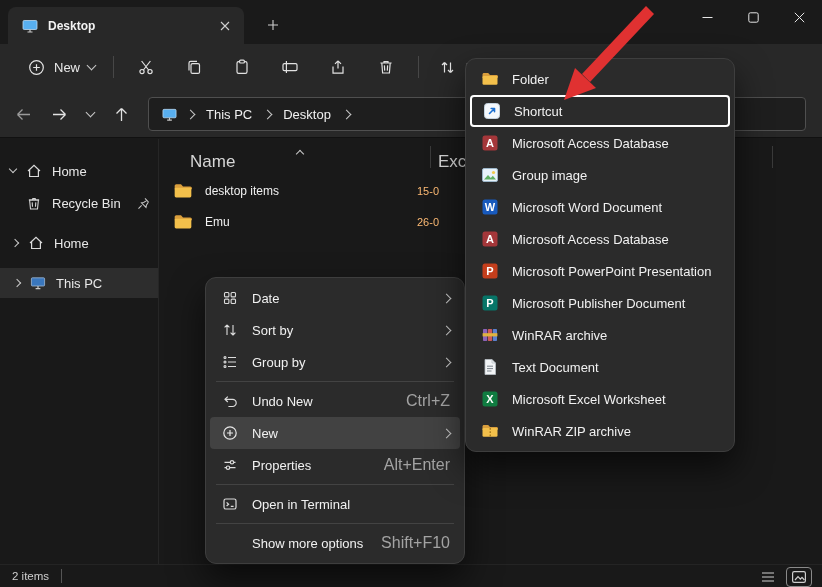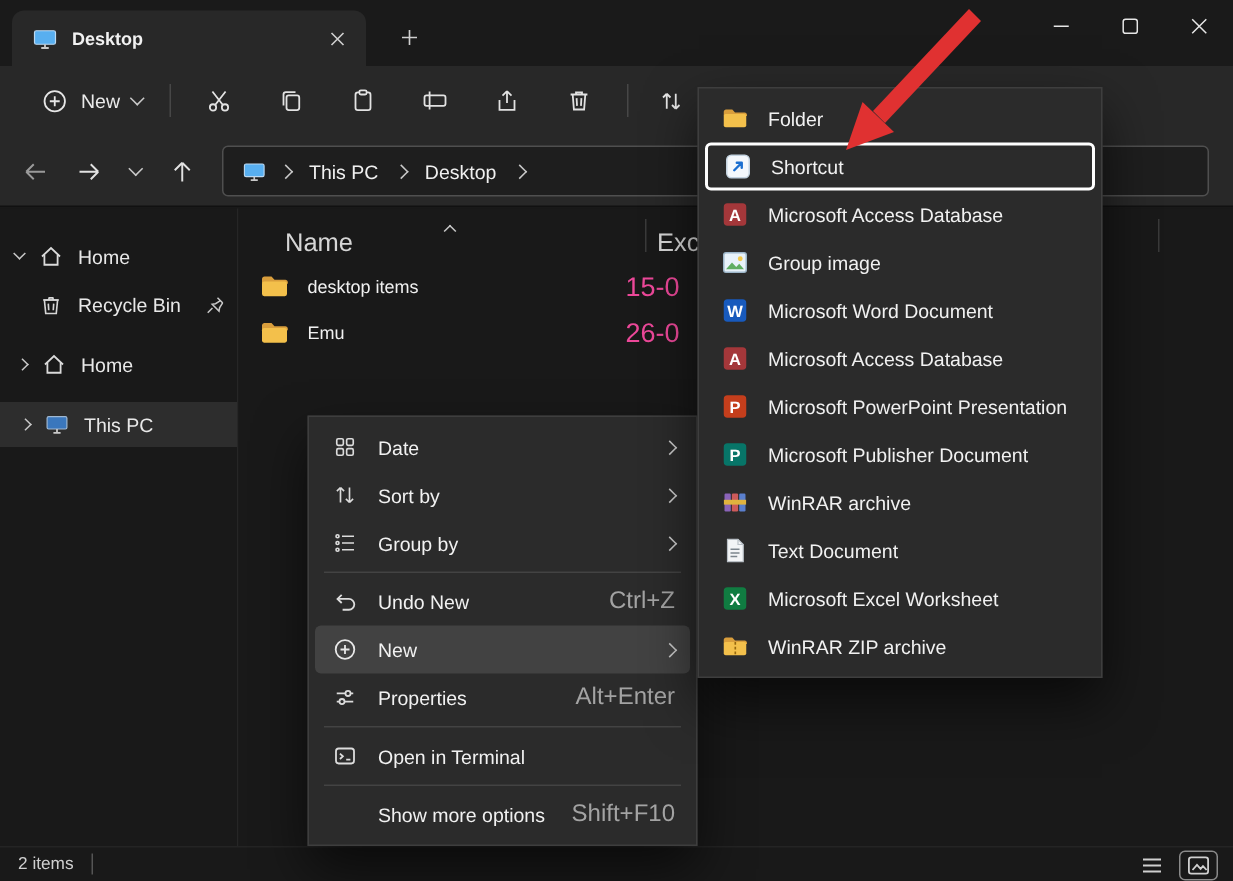--- a/index.html
+++ b/index.html
@@ -44,24 +44,24 @@
   .srow { position:absolute; left:0; width:158px; height:30px; display:flex; align-items:center; gap:8px; font-size:13px; color:#e8e8e8; }
   .srow.sel { background:#2d2d2d; }
   .pin { position:absolute; right:8px; }
 
   
   .main { position:absolute; left:159px; top:139px; width:663px; height:425px; background:#191919; }
   .hdr { position:absolute; font-size:17px; color:#d6d6d6; }
   .vline { position:absolute; width:1px; background:#3a3a3a; }
   .frow { position:absolute; left:14px; width:640px; height:30px; display:flex; align-items:center; }
   .fname { font-size:12px; color:#f0f0f0; margin-left:12px; width:212px; }
-  .fdate { font-size:18px; color:#ec4899; }
-
-  
-  .menu { position:absolute; background:#2b2b2b; border:1px solid #3e3e3e; border-radius:0;
+  .fdate { font-size:11px; color:#fdba74; }
+
+  
+  .menu { position:absolute; background:#2b2b2b; border:1px solid #3e3e3e; border-radius:11px;
           box-shadow:0 16px 34px rgba(0,0,0,.6); padding:4px; }
   #context-menu { left:205px; top:277px; width:260px; z-index:40; }
   #new-submenu  { left:465px; top:58px;  width:270px; z-index:50; }
   .mi, .si { height:32px; display:flex; align-items:center; gap:12px; padding:0 10px; border-radius:4px; font-size:13px; color:#f1f1f1; }
   .ico { width:20px; display:flex; align-items:center; justify-content:center; flex:none; }
   .lbl { flex:1; white-space:nowrap; overflow:hidden; }
   .key { font-size:16px; color:#a3a3a3; white-space:nowrap; }
   .mi.hl { background:#424242; }
   .si.selected { border:2px solid #ffffff; }
   .msep { height:1px; background:#434343; margin:3px 6px; }

